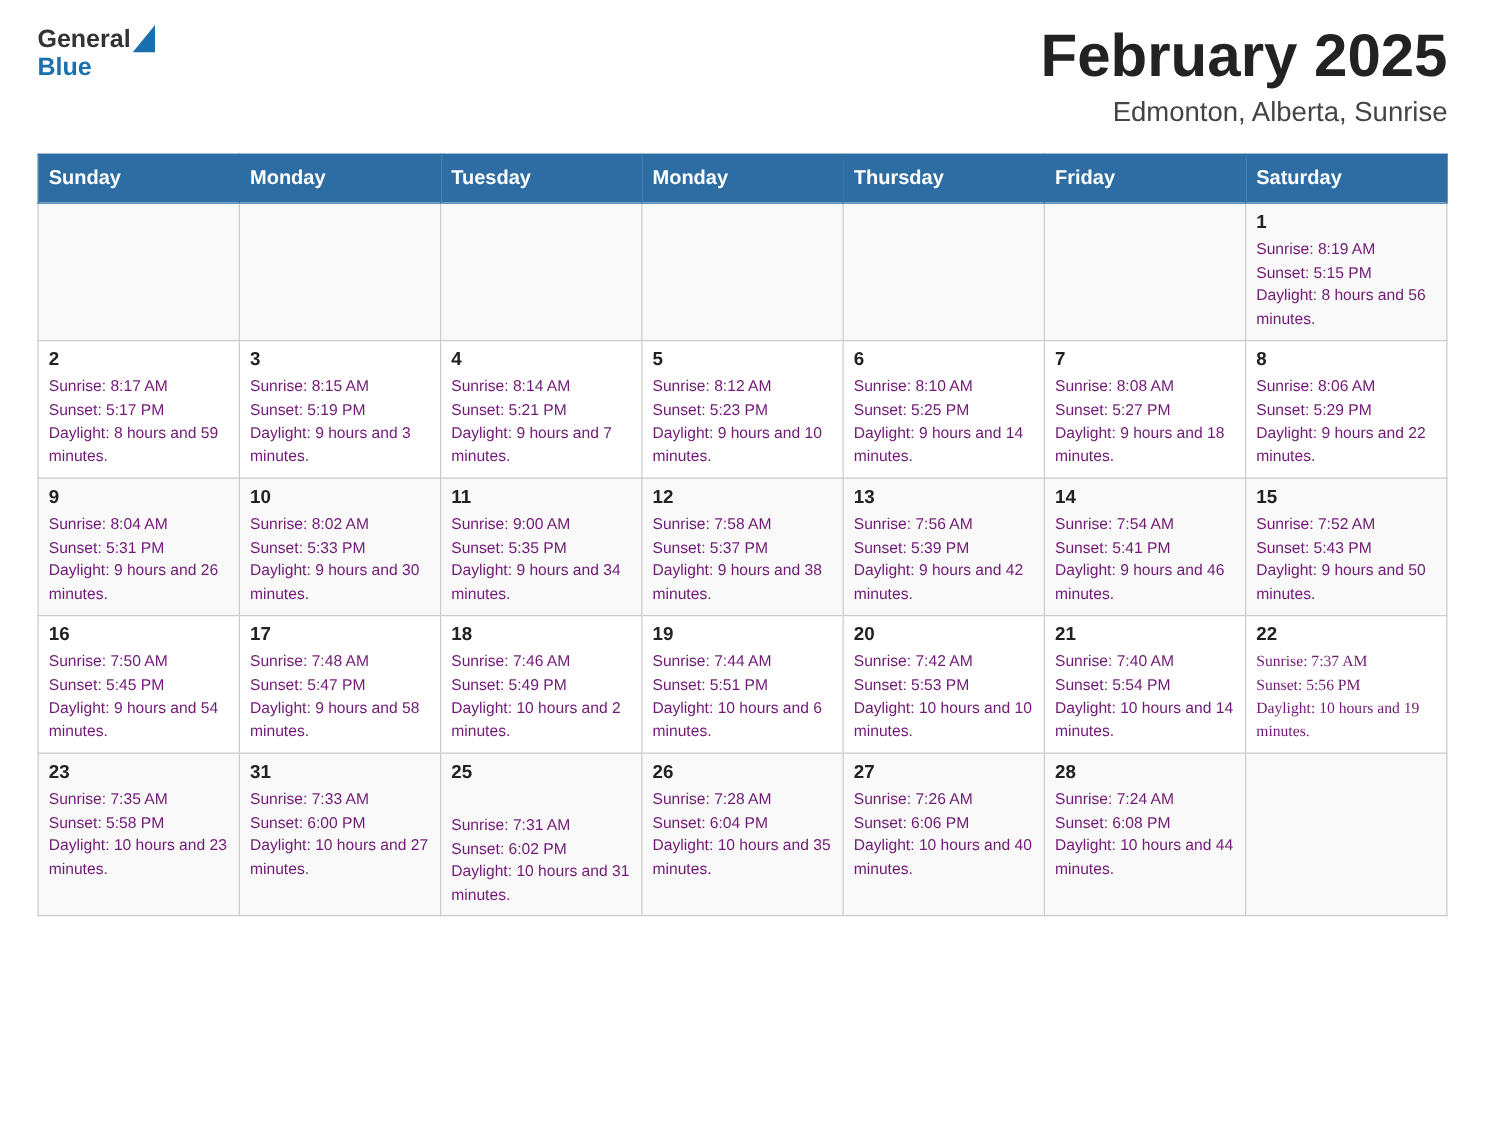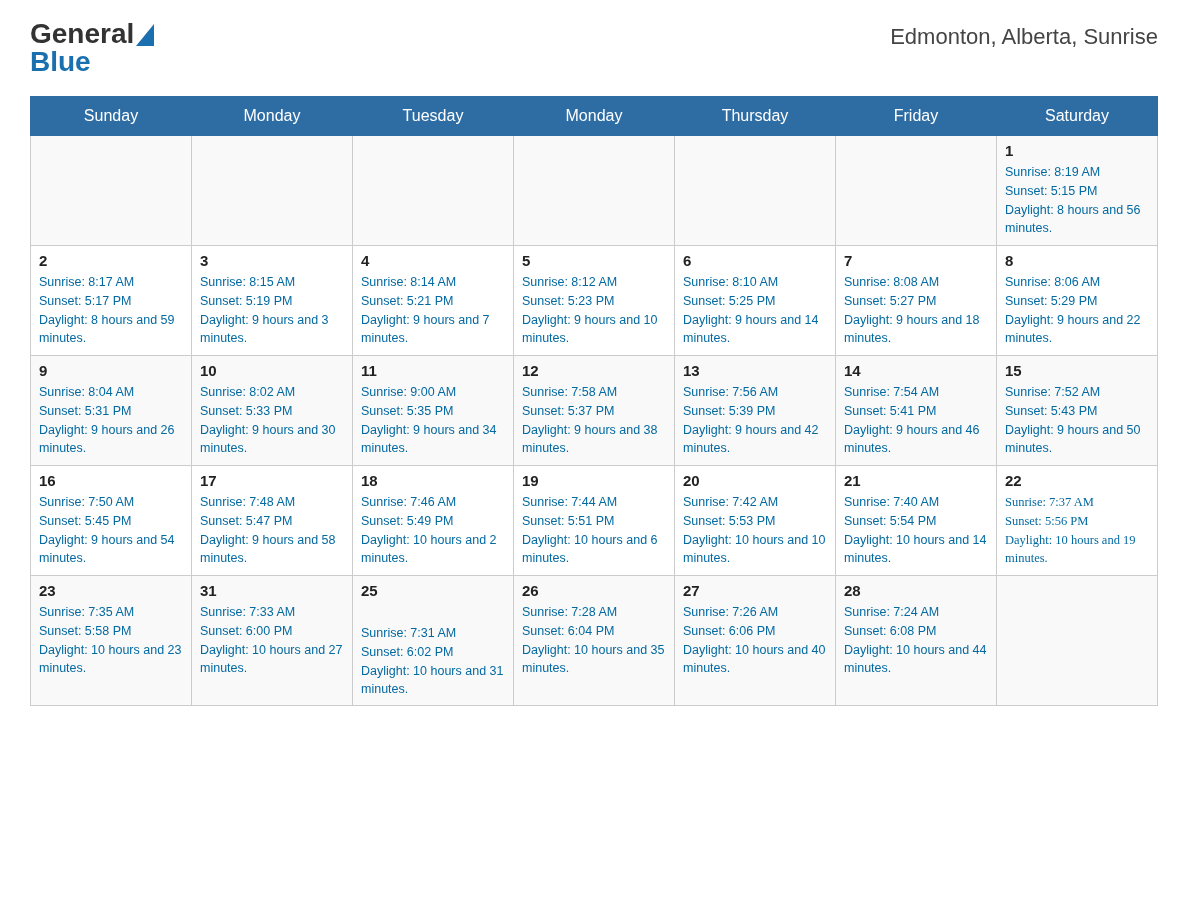--- a/index.html
+++ b/index.html
@@ -12,21 +12,21 @@
     }
     .header {
       display: flex;
       justify-content: space-between;
       align-items: flex-start;
       margin-bottom: 20px;
     }
     .logo {
       display: flex;
       align-items: flex-end;
-      font-size: 28px;
+      font-size: 20px;
       font-weight: bold;
       color: #333;
       line-height: 1;
     }
     .logo-general { color: #333; }
     .logo-blue { color: #1a6faf; }
     .title-block {
       text-align: right;
     }
     .title-block h1 {
@@ -43,22 +43,22 @@
     }
     table {
       width: 100%;
       border-collapse: collapse;
     }
     thead tr th {
       background-color: #2e6da4;
       color: #fff;
       padding: 10px 8px;
       font-size: 16px;
-      font-weight: normal;
-      text-align: center;
+      font-weight: bold;
+      text-align: left;
       border: 1px solid #2e6da4;
     }
     tbody tr td {
       vertical-align: top;
       border: 1px solid #ccc;
       padding: 6px 8px;
       width: 14.28%;
       min-height: 100px;
       font-size: 13px;
       color: #333;
@@ -72,21 +72,21 @@
     }
     .day-number {
       font-size: 15px;
       font-weight: bold;
       color: #222;
       display: block;
       margin-bottom: 4px;
     }
     .day-info {
       font-size: 12.5px;
-      color: #0369a1;
+      color: #701a75;
       line-height: 1.5;
     }
     tbody tr td {
       height: 110px;
     }
     .logo-icon {
       display: inline-block;
       position: relative;
       margin-right: 0px;
     }
@@ -97,20 +97,21 @@
 <div class="header">
   <div class="logo">
     <div>
       <span class="logo-general">General</span><span class="logo-icon"><svg width="18" height="22" viewBox="0 0 18 22" style="display:inline-block;vertical-align:middle;margin-left:2px;margin-bottom:2px;">
             <polygon points="0,22 18,22 18,0" fill="#1a6faf"></polygon>
           </svg></span><br>
       <span class="logo-blue">Blue</span>
     </div>
   </div>
   <div class="title-block">
+    <h1>February 2025</h1>
     <h2>Edmonton, Alberta, Sunrise</h2>
   </div>
 </div>
 
 <table>
   <thead>
     <tr>
     <th>Sunday</th>
         <th>Monday</th>
         <th>Tuesday</th>

